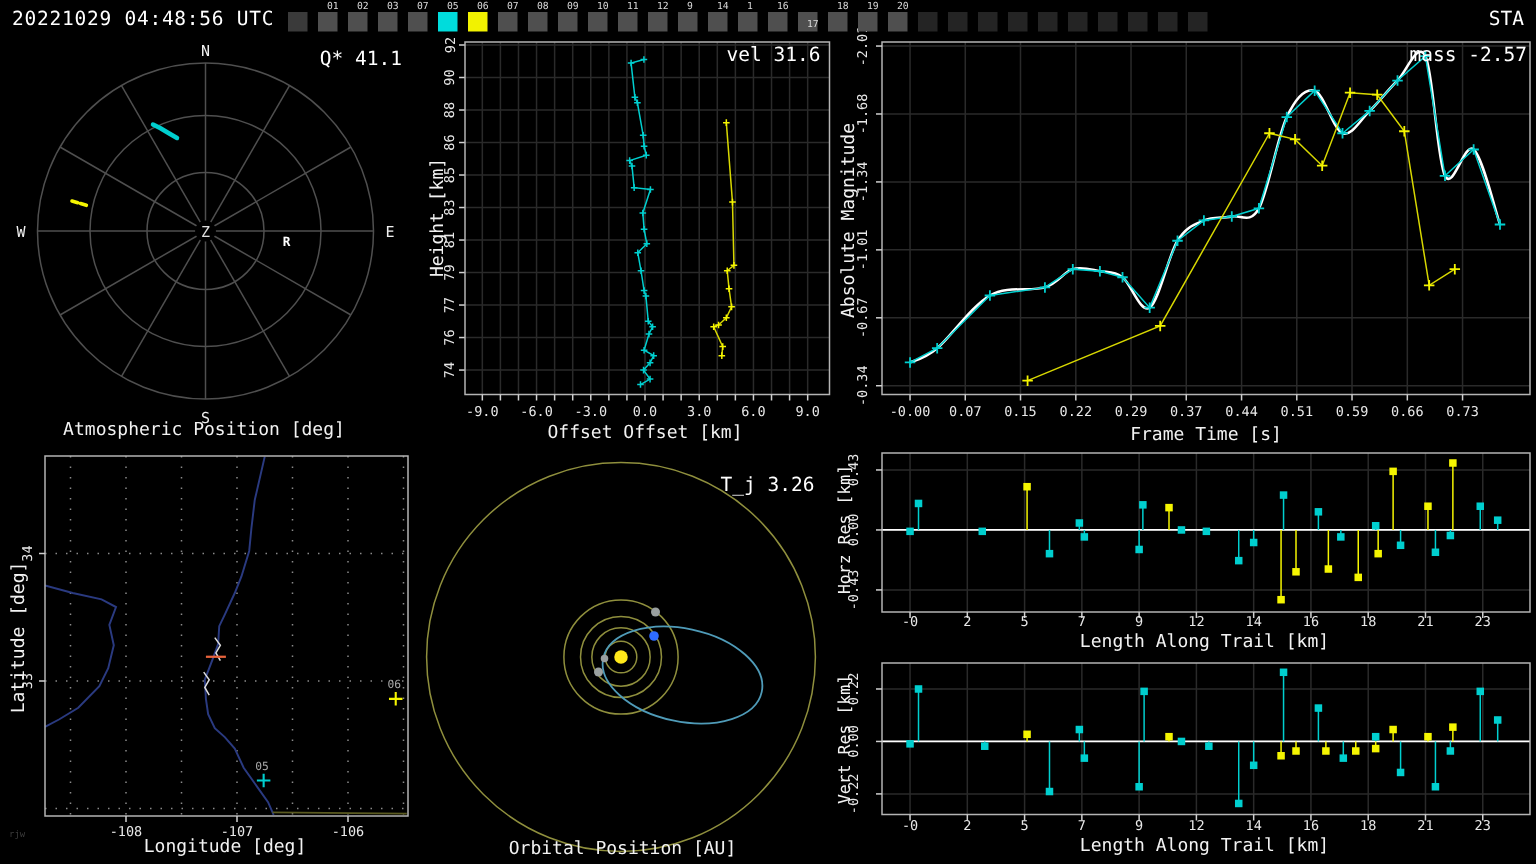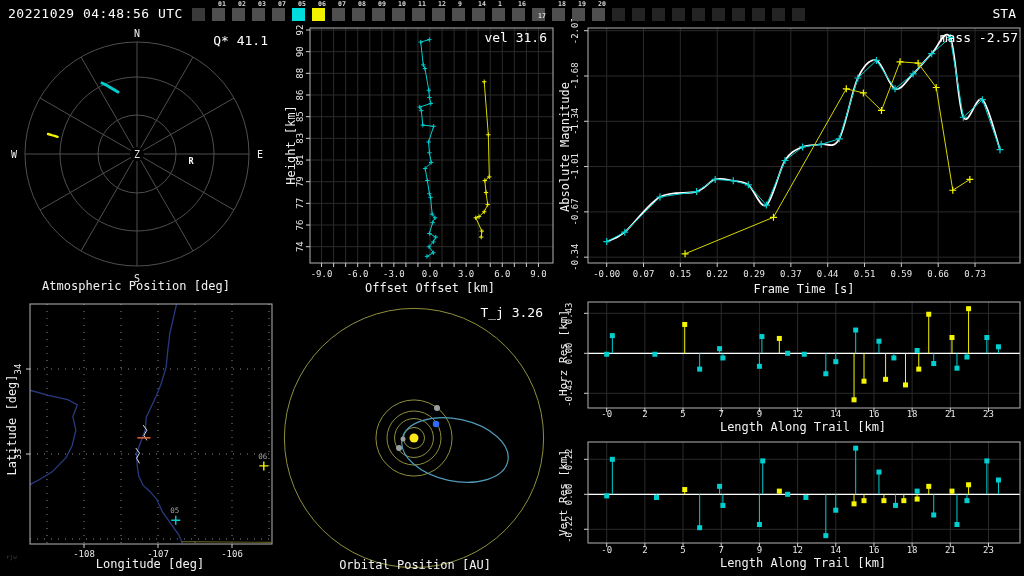--- a/index.html
+++ b/index.html
@@ -7,21 +7,21 @@
   .screen{position:relative;width:1024px;height:576px;background:#000;}
   #plots{position:absolute;left:0;top:0;}
   .ov{position:absolute;white-space:nowrap;color:#f2f2f2;font-size:12px;
       transform:translate(-50%,-50%);line-height:1;}
   .ov.right{transform:translate(-100%,-50%);text-align:center;}
   .ov.left{transform:translate(0,-50%);}
   .ov.rot{transform:translate(-50%,-50%) rotate(-90deg);}
   .ov.stat{font-size:13px;color:#ffffff;}
   .ov.ts{font-size:13px;color:#ffffff;letter-spacing:0.5px;}
   .ov.wm{font-size:6px;color:#3c3c3c;}
-  #station-strip{position:absolute;left:0;top:0;width:924px;height:24px;font-weight:bold;}
+  #station-strip{position:absolute;left:0;top:0;width:924px;height:24px;}
   .sq{position:absolute;top:8px;width:13px;height:13px;}
   .sqlab{position:absolute;top:0px;font-size:6.5px;color:#dcdcdc;}
 </style>
 </head>
 <body>
 
 <div class="screen">
   <svg id="plots" width="1024" height="576">
       <g>
         <line x1="137" y1="154" x2="137" y2="42" stroke="#4f4f4f" stroke-width="1"></line>
@@ -597,19 +597,19 @@
 
   <div class="ov rot" style="left:565px;top:147px;">Absolute Magnitude</div>
   <div class="ov" style="left:804px;top:289px;">Frame Time [s]</div>
   <div class="ov stat right" style="left:1018px;top:37px;">mass -2.57</div>
 
   <div class="ov rot" style="left:12px;top:425px;">Latitude [deg]</div>
   <div class="ov" style="left:150px;top:564px;">Longitude [deg]</div>
   <div class="ov wm left" style="left:6px;top:557px;">rjw</div>
 
   <div class="ov" style="left:415px;top:565px;">Orbital Position [AU]</div>
-  <div class="ov stat right" style="left:543px;top:312px;">T_j 3.26</div>
+  <div class="ov stat right" style="left:543px;top:324px;">T_j 3.26</div>
 
   <div class="ov rot" style="left:563px;top:353px;font-size:11px;">Horz Res [km]</div>
   <div class="ov" style="left:803px;top:427px;">Length Along Trail [km]</div>
   <div class="ov rot" style="left:563px;top:493px;font-size:11px;">Vert Res [km]</div>
   <div class="ov" style="left:803px;top:563px;">Length Along Trail [km]</div>
 </div>
 
 </body></html>

